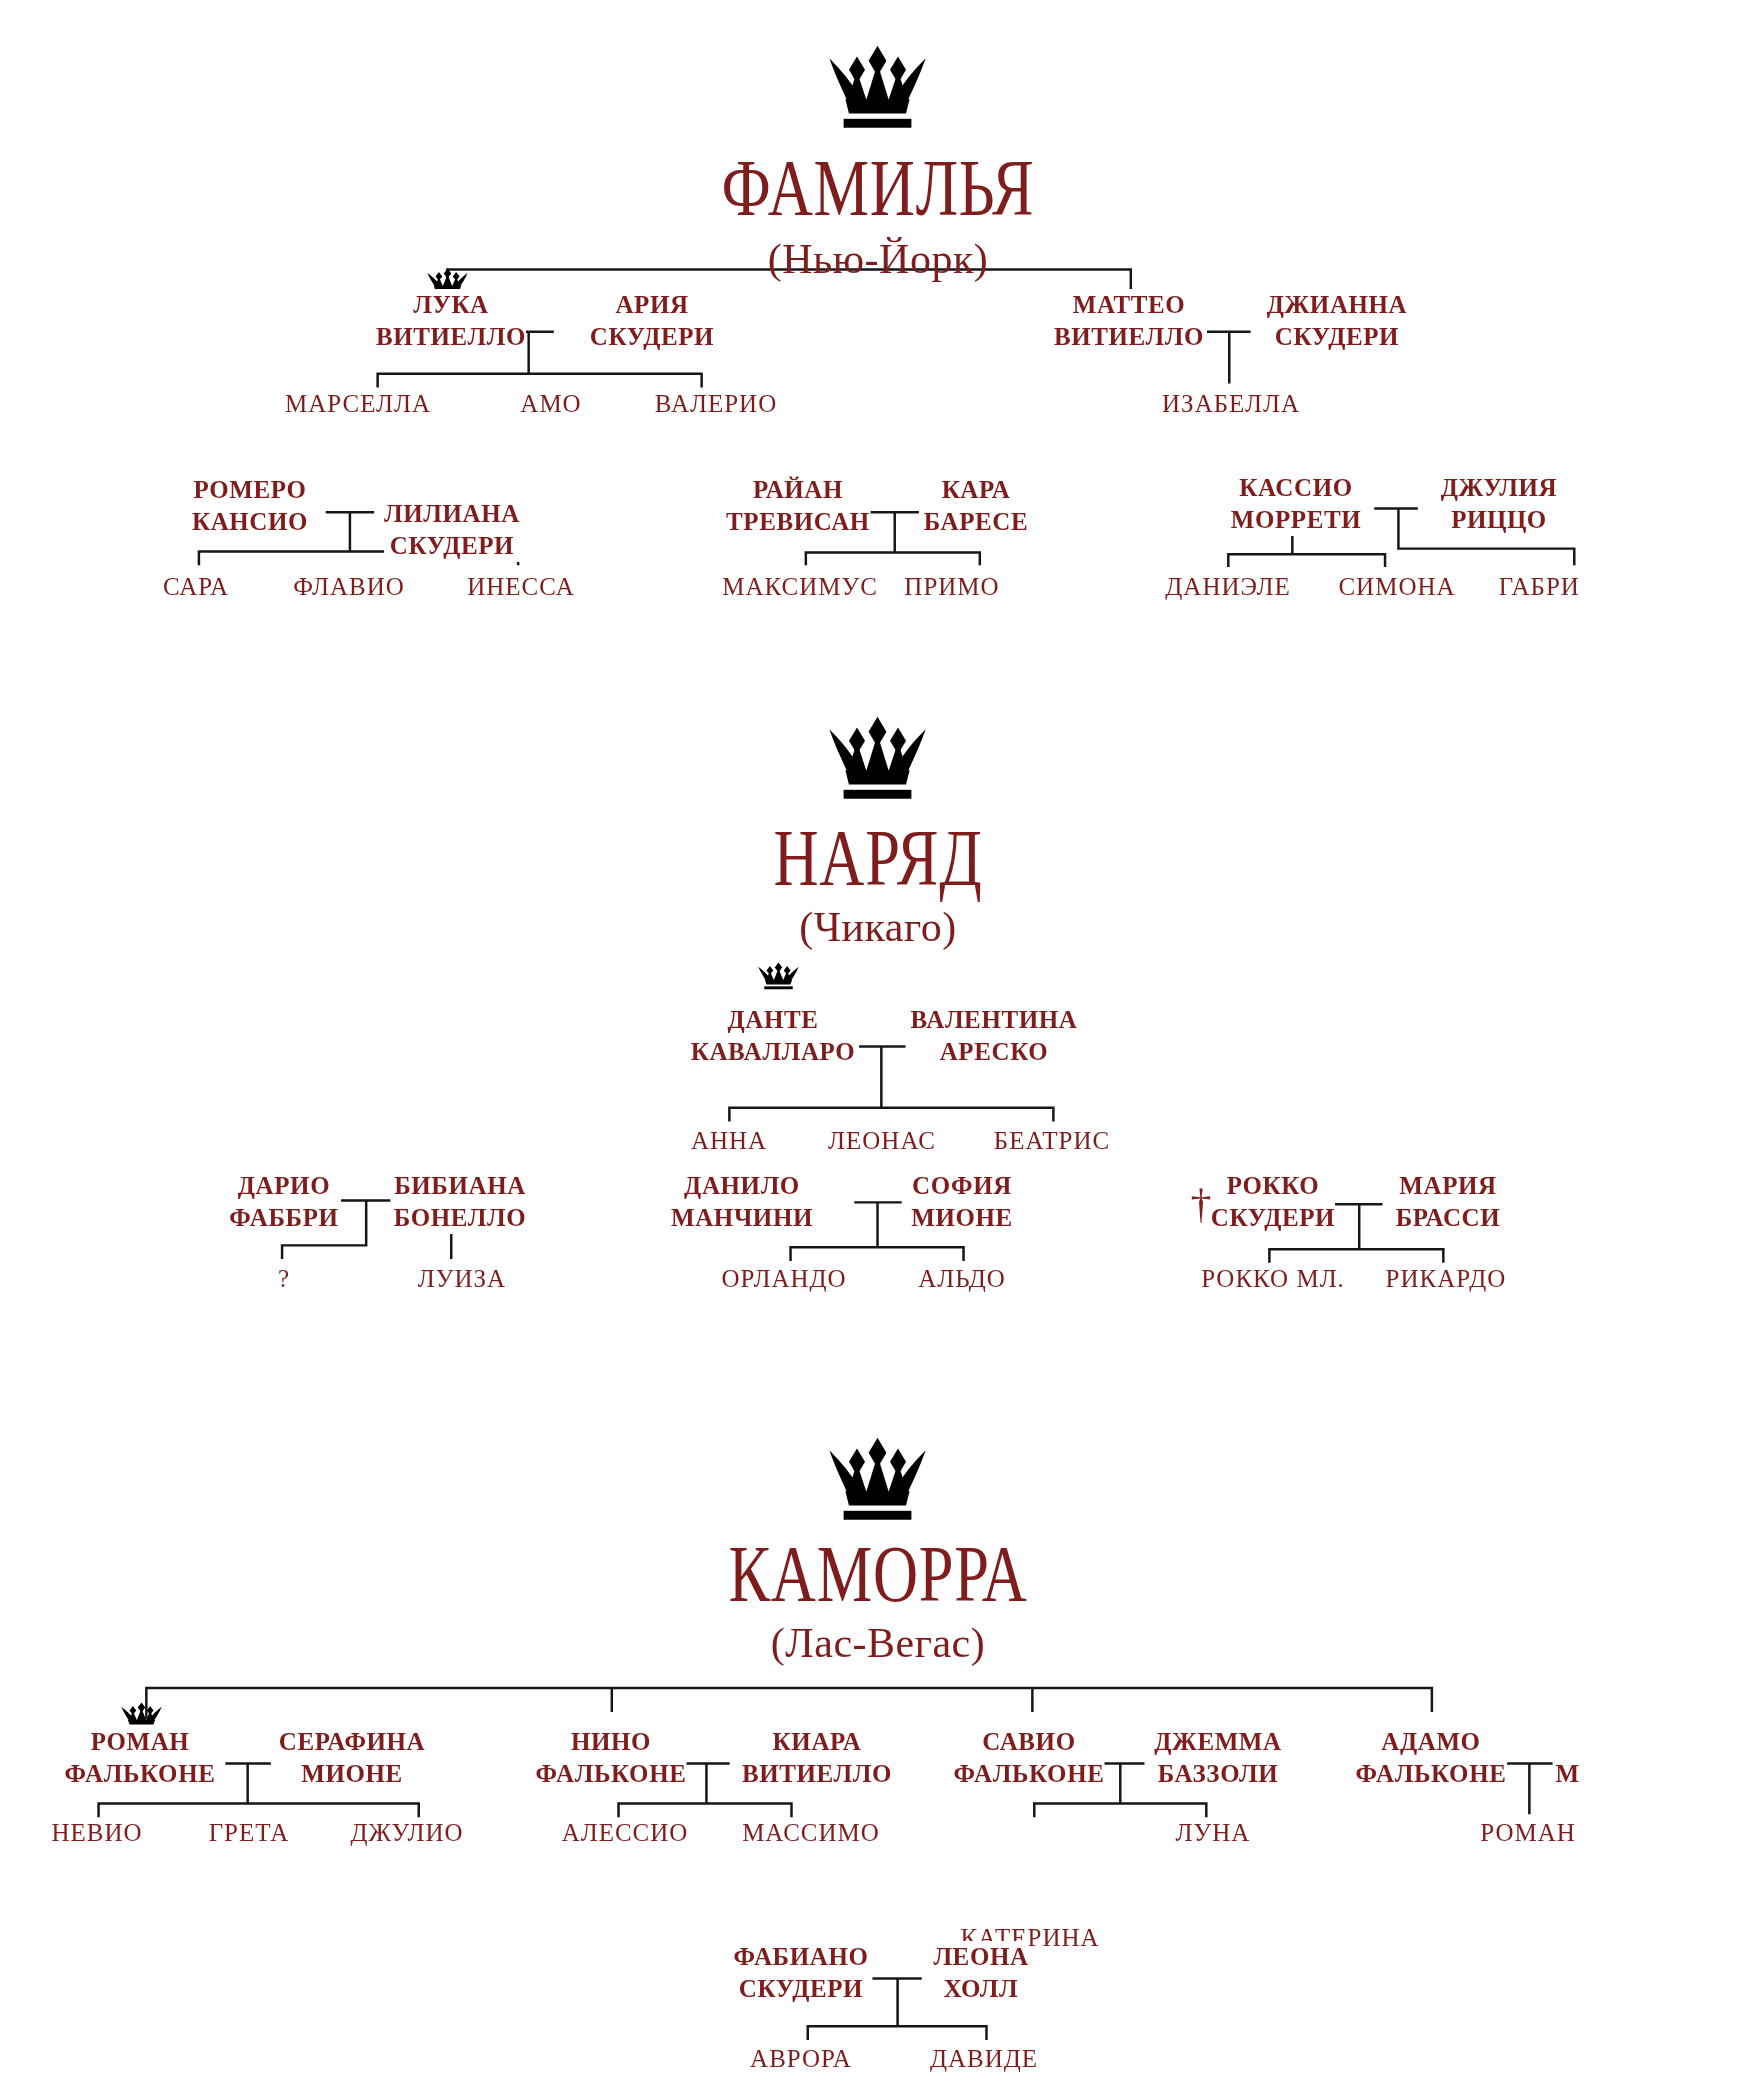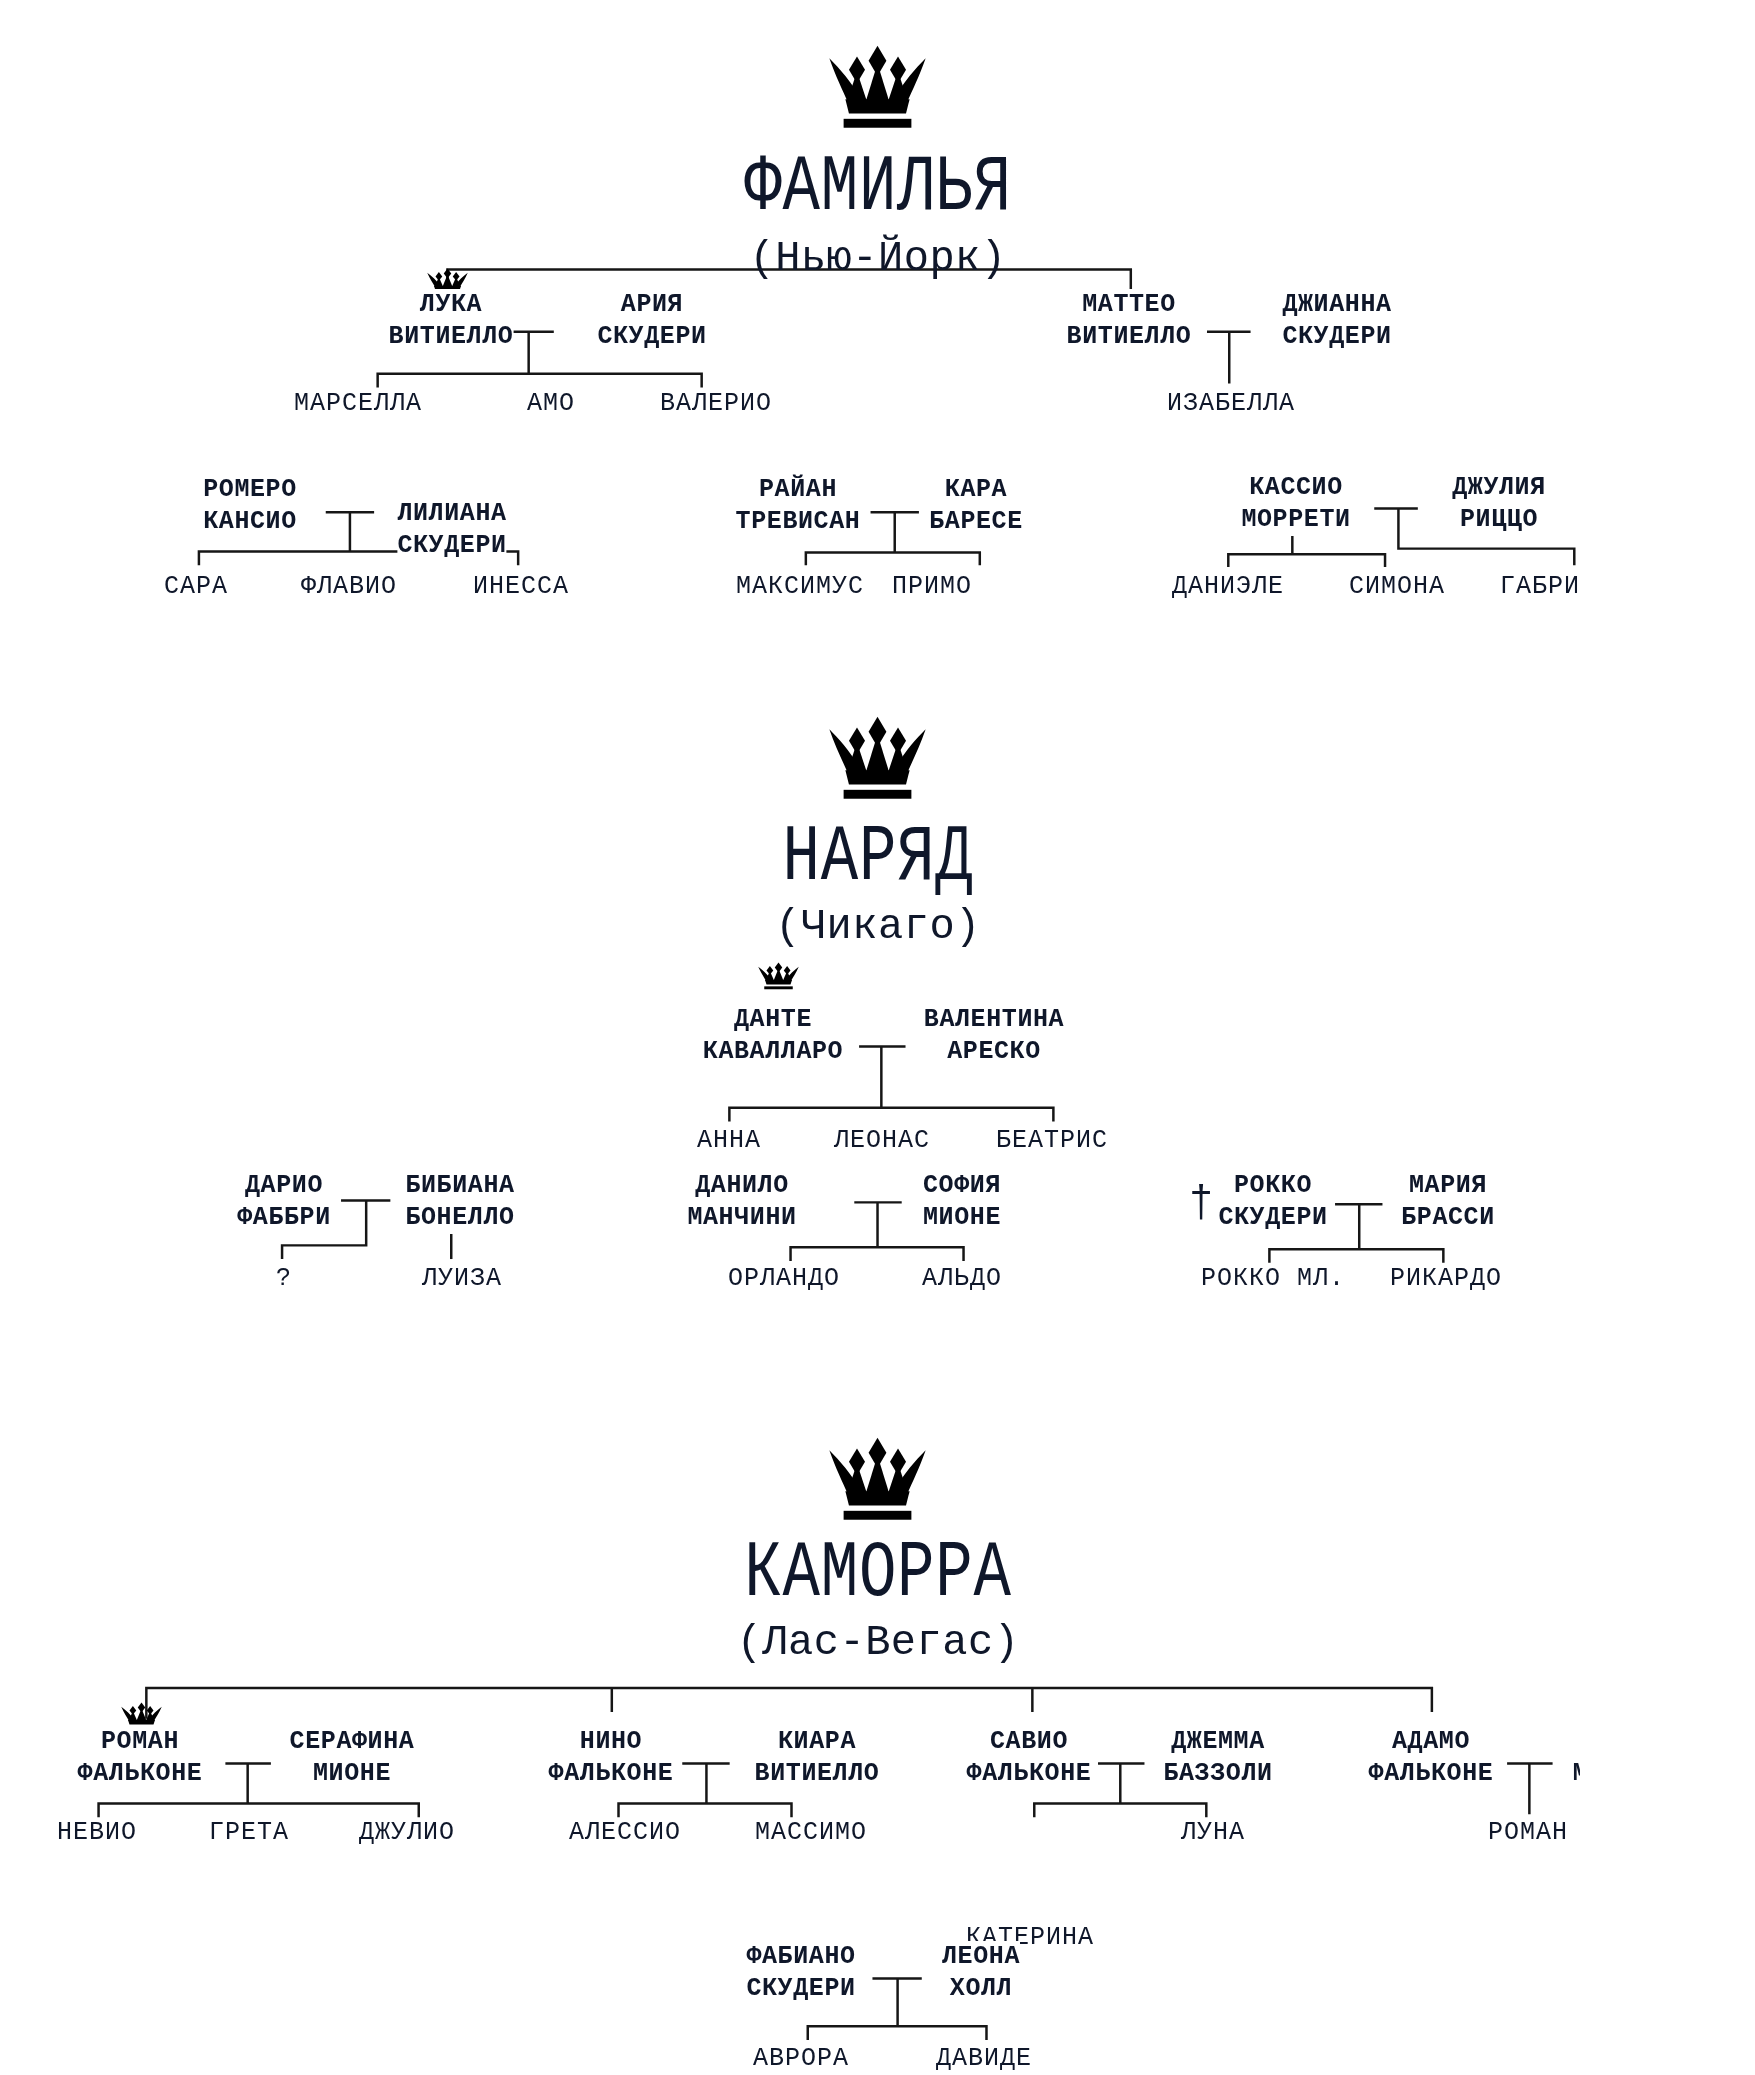--- a/index.html
+++ b/index.html
@@ -1,21 +1,21 @@
 <!DOCTYPE html>
 <html><head>
 <meta charset="utf-8">
 <style>
   html,body{margin:0;padding:0;background:#ffffff;}
   #page{
     position:relative;
     width:1580px;height:2075px;
     background:#ffffff;
-    font-family:Liberation Mono, monospace;
-    color:#0f172a;
+    font-family:Liberation Serif, serif;
+    color:#7f1d1d;
     overflow:hidden;
   }
   .lines-layer{position:absolute;left:0;top:0;z-index:1;}
   .crown{position:absolute;z-index:2;}
   .section-title{
     position:absolute;z-index:2;
     transform:translateX(-50%) scaleX(0.78);
     transform-origin:top center;
     font-size:80px;line-height:1;letter-spacing:1px;
     white-space:nowrap;
@@ -154,21 +154,21 @@
 
   <div class="pname" style="left:798px;top:474px">
     <span>РАЙАН</span><br>
     <span>ТРЕВИСАН</span>
   </div>
   <div class="pname" style="left:976px;top:474px">
     <span>КАРА</span><br>
     <span>БАРЕСЕ</span>
   </div>
   <div class="child" style="left:800px;top:574px">МАКСИМУС</div>
-  <div class="child" style="left:932px;top:574px">ПРИМО</div>
+  <div class="child" style="left:952px;top:574px">ПРИМО</div>
 
   <div class="pname" style="left:1296px;top:472px">
     <span>КАССИО</span><br>
     <span>МОРРЕТИ</span>
   </div>
   <div class="pname" style="left:1499px;top:472px">
     <span>ДЖУЛИЯ</span><br>
     <span>РИЦЦО</span>
   </div>
   <div class="child" style="left:1228px;top:574px">ДАНИЭЛЕ</div>

